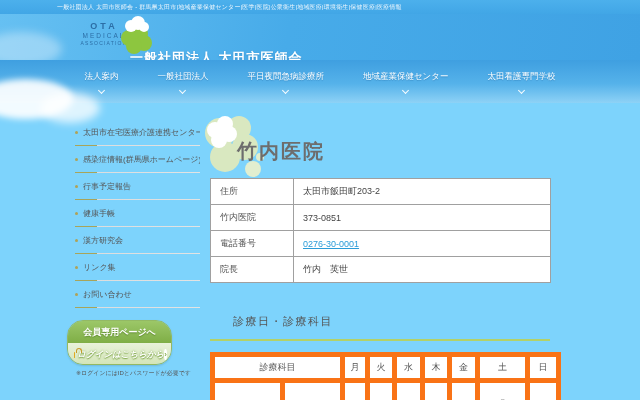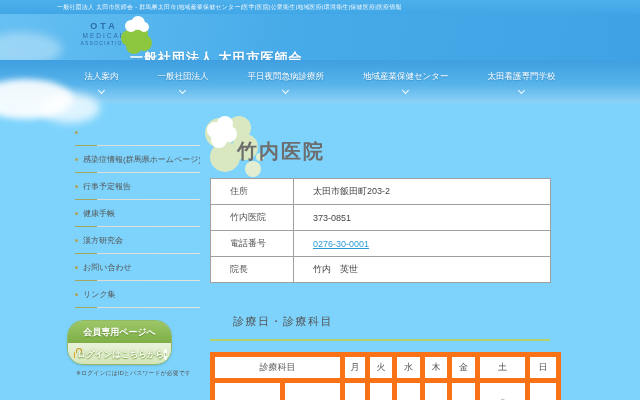--- a/index.html
+++ b/index.html
@@ -55,36 +55,36 @@
     box-shadow:0 1px 2px rgba(0,0,0,.12); }
   .member-head { height:22px; background:linear-gradient(to bottom,#9cc768,#7fae46);
     color:#fff; font-size:9px; font-weight:bold; text-align:center; line-height:22px;
     text-shadow:0 1px 1px rgba(60,100,20,.5); }
   .member-body { height:23px; background:linear-gradient(to bottom,#e9f2da,#d2e4b6);
     display:flex; align-items:center; padding:0 4px; }
   .lock { position:relative; width:8px; height:6px; background:#e0a91f; border-radius:1px; margin:0 3px 0 2px; }
   .lock::before { content:""; position:absolute; top:-4px; left:1.5px; width:4px; height:4px;
     border:1.2px solid #c89b2a; border-bottom:none; border-radius:3px 3px 0 0; }
   .member-body .lbl { font-size:8.5px; font-weight:bold; color:#ffffff;
-    text-shadow:0 1px 1px #7fa649, 0 0 2px #7fa649; white-space:nowrap; }
+    text-shadow:0 1px 1px #7fa649, 0 0 2px #7fa649; white-space:nowrap;font-style:italic; }
   .go-circle { margin-left:auto; width:11px; height:11px; background:#fff; border-radius:50%;
     color:#8ab055; font-size:8px; line-height:11px; text-align:center; font-weight:bold; }
   .member-note { position:absolute; left:76px; top:369px; width:130px;
     font-size:6px; color:#555; white-space:nowrap; }
 
   
   .main { position:absolute; left:210px; top:110px; width:360px; }
   .title-flower { position:absolute; left:-10px; top:3px; }
   .clinic-title { position:absolute; left:27px; top:28px; font-size:20px; color:#6d6d6d;
     letter-spacing:2px; white-space:nowrap; }
 
   table { border-collapse:collapse; background:#fff; table-layout:fixed; }
   .details-table { position:absolute; left:0; top:68px; width:340px; }
   .details-table td { border:1px solid #a0a0a0; height:26px; font-size:9px; color:#555;
-    padding:0 0 0 19px; vertical-align:middle; overflow:hidden; white-space:nowrap; }
+    padding:0 0 0 9px; vertical-align:middle; overflow:hidden; white-space:nowrap; }
   .details-table td.val { color:#444; }
   .phone-link { color:#2b9cd8; text-decoration:underline; cursor:pointer; }
 
   .sched-heading { position:absolute; left:5px; top:204px; font-size:11px; color:#555; letter-spacing:1.5px; white-space:nowrap;padding-left:18px; }
   .green-line { position:absolute; left:0; top:229px; width:340px; height:2px; background:#b3d168; }
 
   .sched-table { position:absolute; left:0; top:242px; width:346px; }
   .sched-table td { border:5px solid #f97316; font-size:9px; color:#555; text-align:center;
     vertical-align:middle; overflow:hidden; }
   .sched-table tr.hdr td { height:26px; }
@@ -145,20 +145,21 @@
         <span class="lbl">太田看護専門学校</span>
         <span class="chev"></span>
       </div>
     </div>
   </div>
 
   <div class="sidebar">
     <div class="side-item">
       <div class="row">
           <span class="bullet"></span>
+          <span class="lbl">太田市在宅医療介護連携センター</span>
         </div>
       <div class="side-sep"></div>
     </div>
     <div class="side-item">
       <div class="row">
           <span class="bullet"></span>
           <span class="lbl">感染症情報(群馬県ホームページ)</span>
         </div>
       <div class="side-sep"></div>
     </div>
@@ -179,28 +180,28 @@
     <div class="side-item">
       <div class="row">
           <span class="bullet"></span>
           <span class="lbl">漢方研究会</span>
         </div>
       <div class="side-sep"></div>
     </div>
     <div class="side-item">
       <div class="row">
           <span class="bullet"></span>
+          <span class="lbl">リンク集</span>
+        </div>
+      <div class="side-sep"></div>
+    </div>
+    <div class="side-item">
+      <div class="row">
+          <span class="bullet"></span>
           <span class="lbl">お問い合わせ</span>
-        </div>
-      <div class="side-sep"></div>
-    </div>
-    <div class="side-item">
-      <div class="row">
-          <span class="bullet"></span>
-          <span class="lbl">リンク集</span>
         </div>
       <div class="side-sep"></div>
     </div>
   </div>
 
   <div class="member">
     <div class="member-head">会員専用ページへ</div>
     <div class="member-body">
       <span class="lock"></span>
       <span class="lbl">ログインはこちらから</span>

